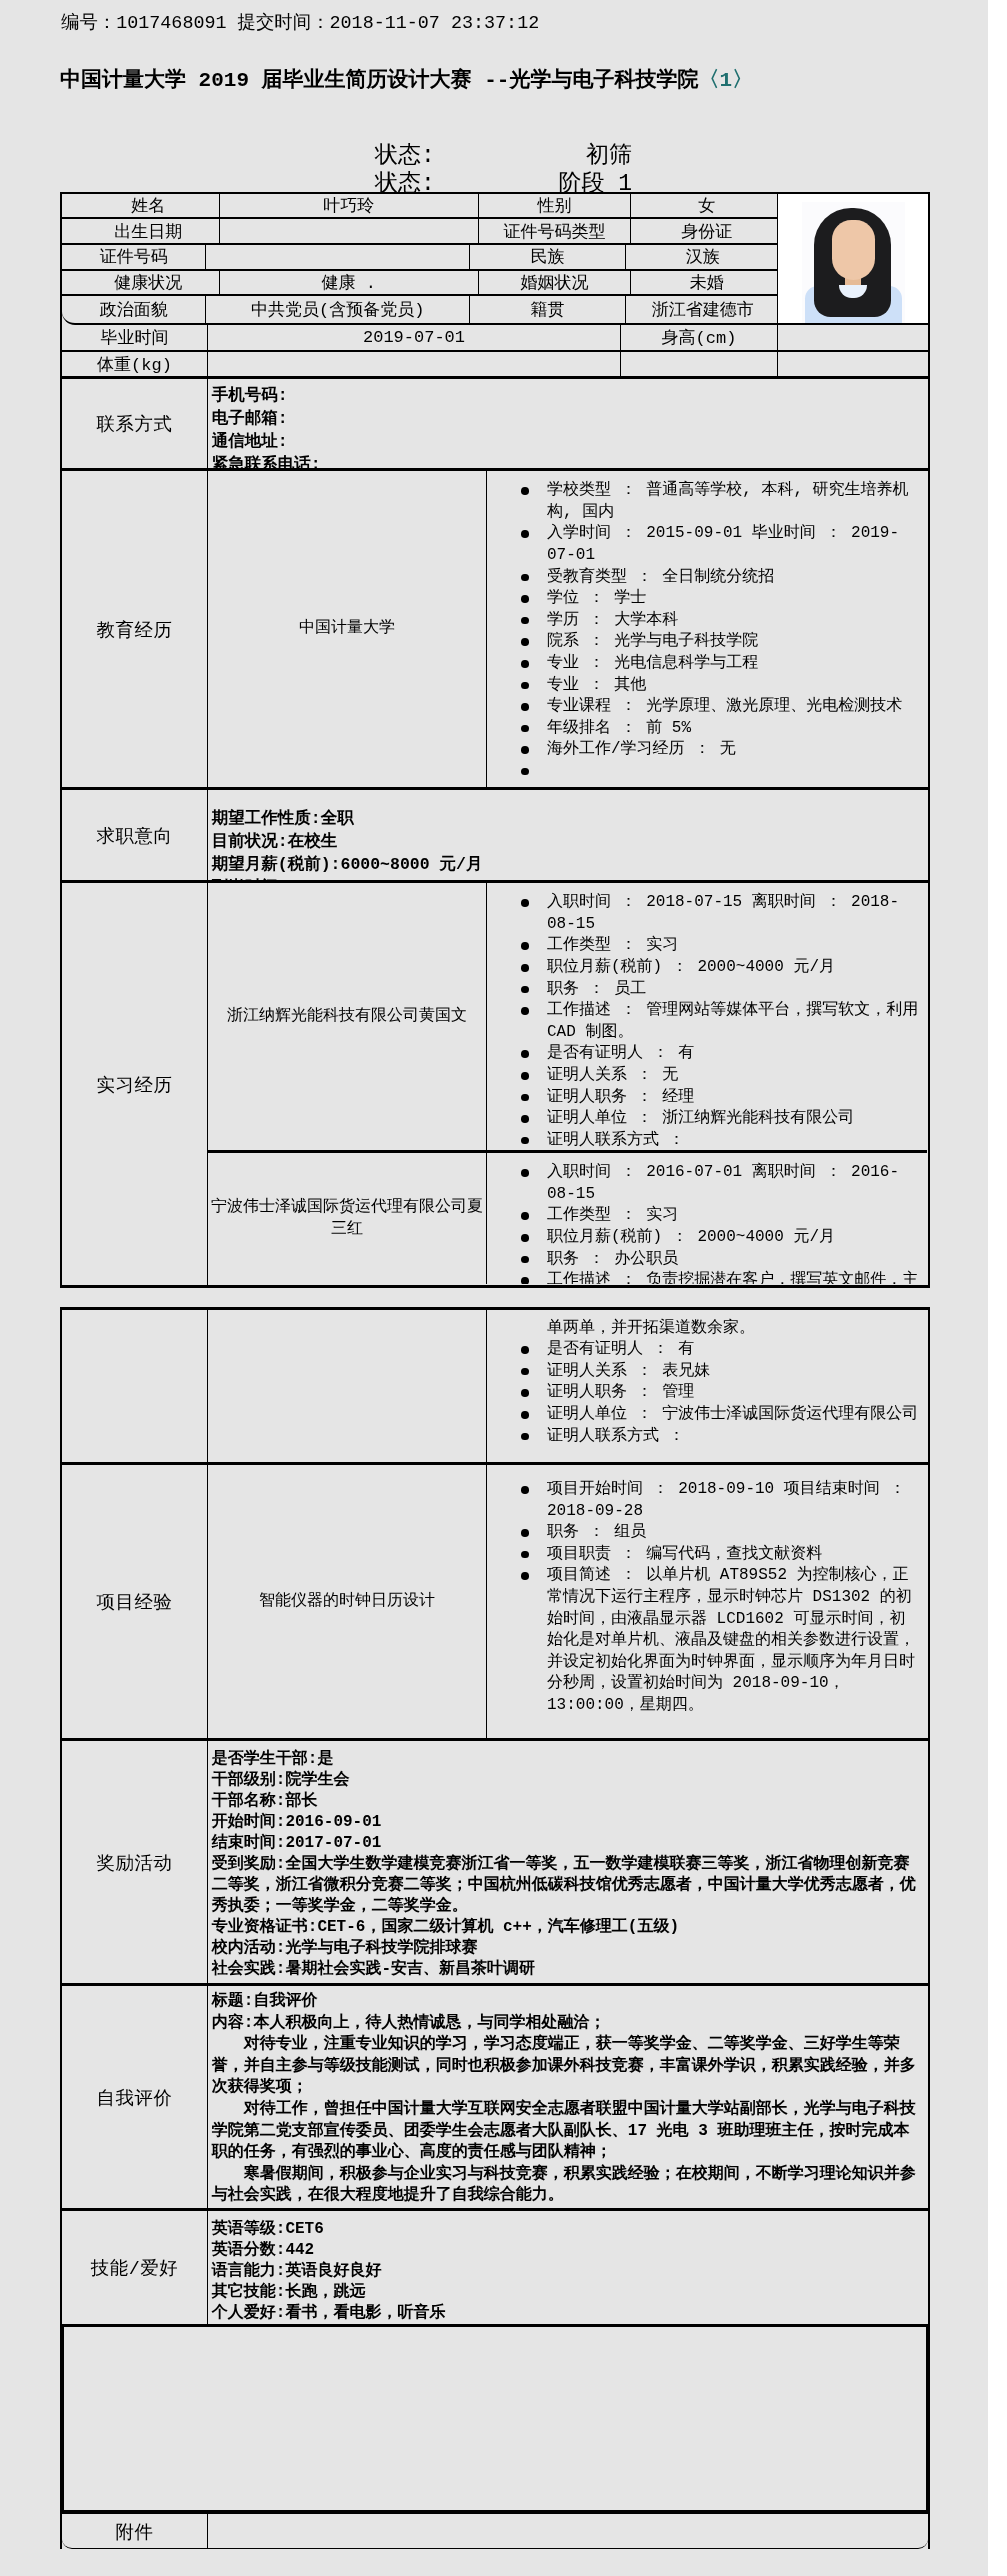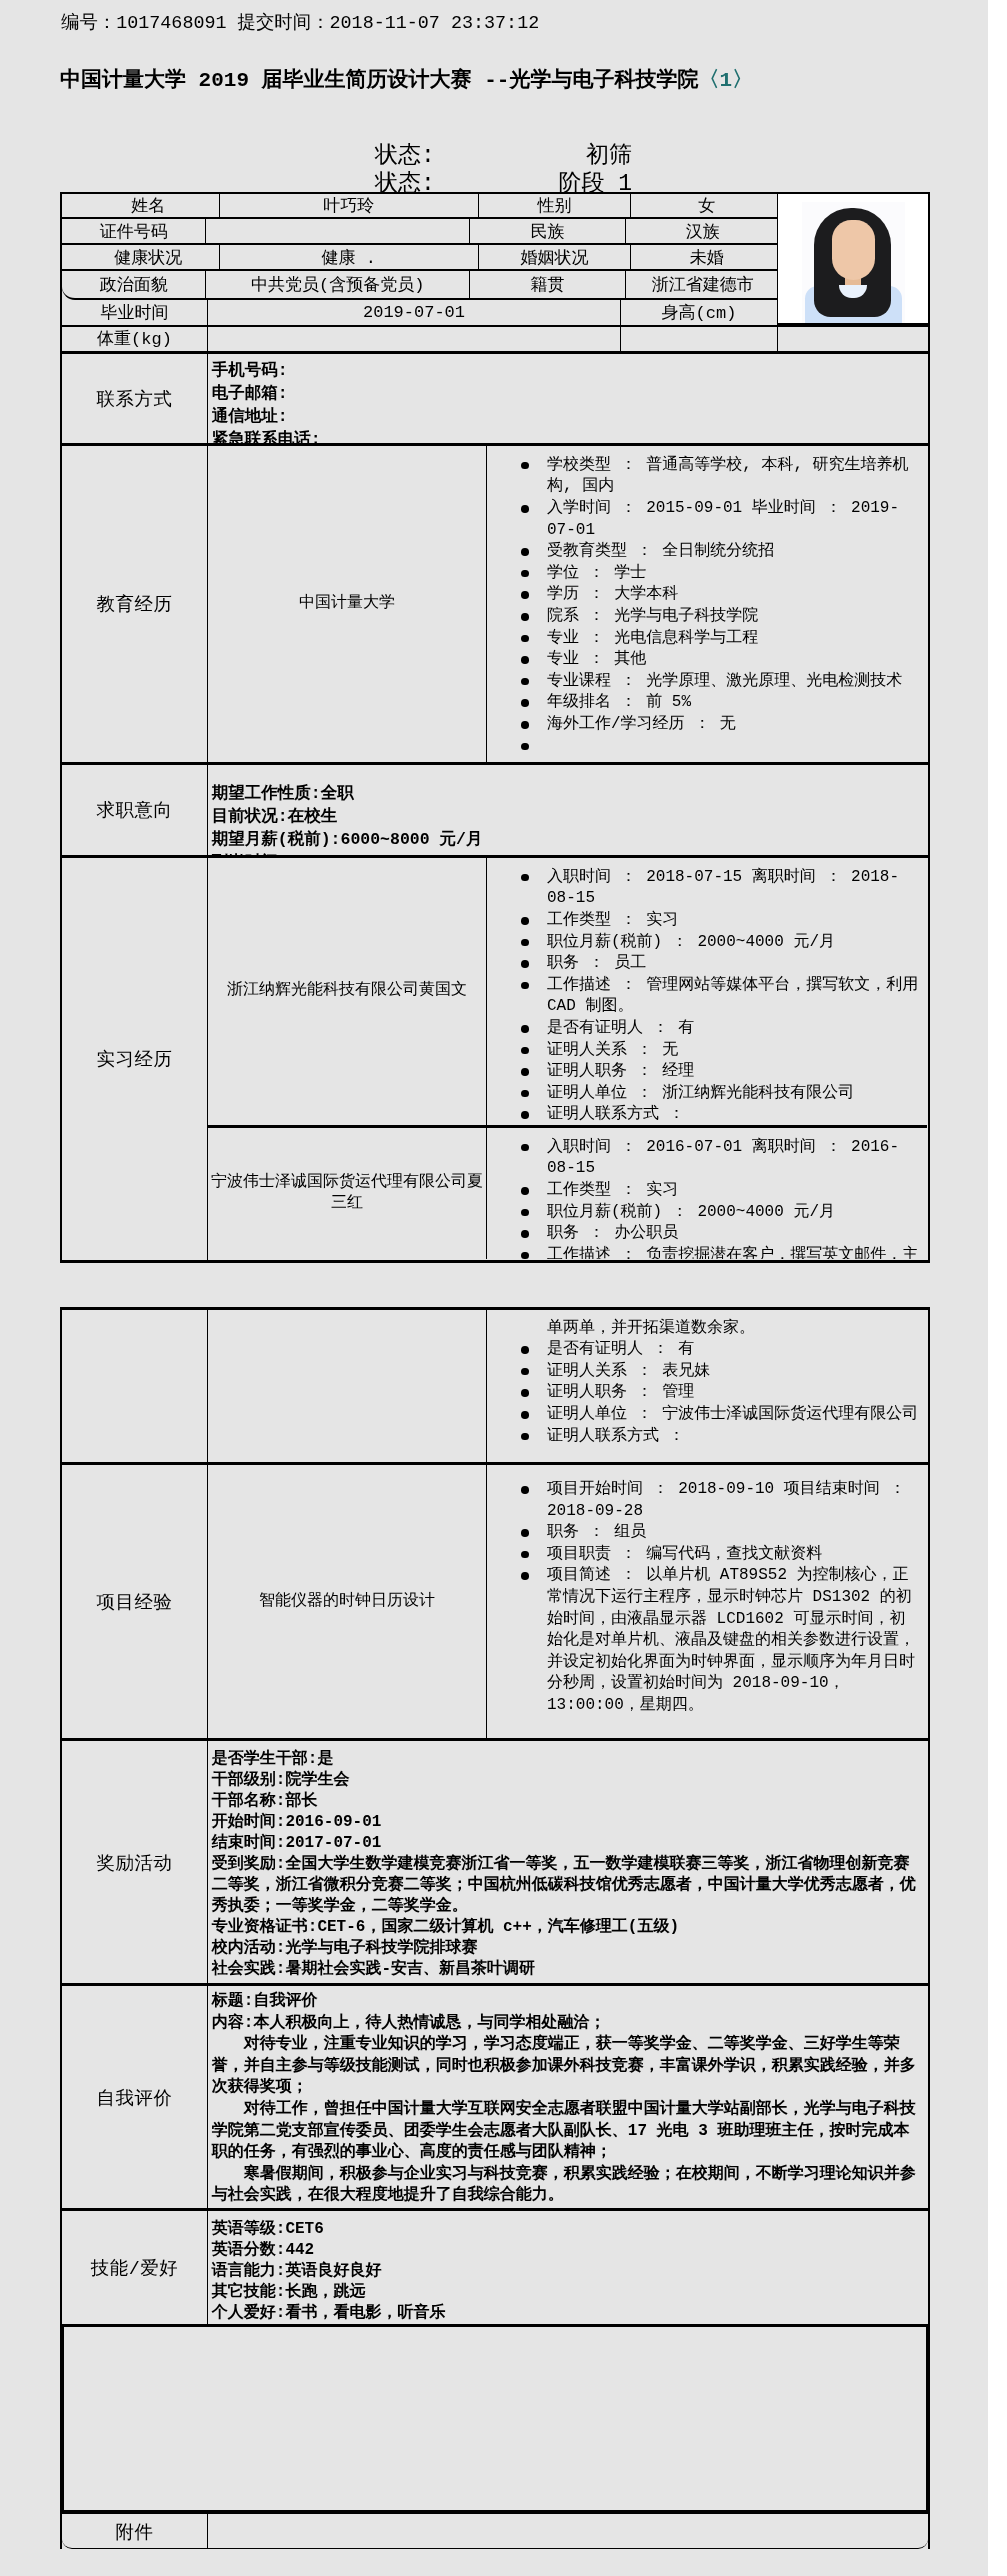--- a/index.html
+++ b/index.html
@@ -106,20 +106,27 @@
     </div>
 
     <div class="row h40">
       <div class="cell cc w230 fs27">姓名</div>
       <div class="cell cc w420 fs27">叶巧玲</div>
       <div class="cell cc w247 fs27">性别</div>
       <div class="cell cc w247 fs27">女</div>
       <div class="cell cc w235 last"></div>
     </div>
 
+    <div class="row h40">
+      <div class="cell cc w230 fs27">出生日期</div>
+      <div class="cell cc w420 fs27"></div>
+      <div class="cell cc w247 fs27">证件号码类型</div>
+      <div class="cell cc w247 fs27">身份证</div>
+      <div class="cell cc w235 last"></div>
+    </div>
 
     <div class="row h41">
       <div class="cell cc w230 fs27">证件号码</div>
       <div class="cell cc w420 fs27"></div>
       <div class="cell cc w247 fs27">民族</div>
       <div class="cell cc w247 fs27">汉族</div>
       <div class="cell cc w235 last"></div>
     </div>
 
     <div class="row h40">

